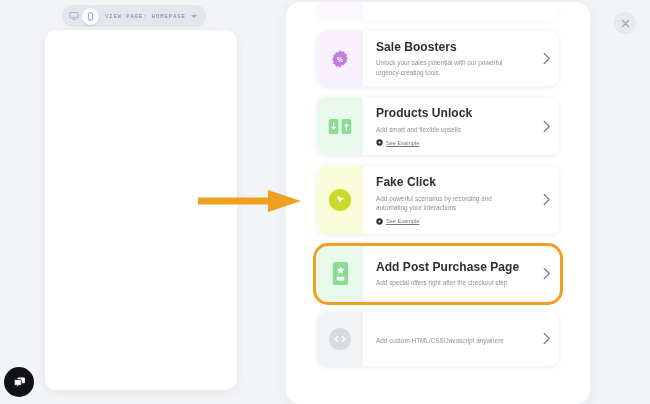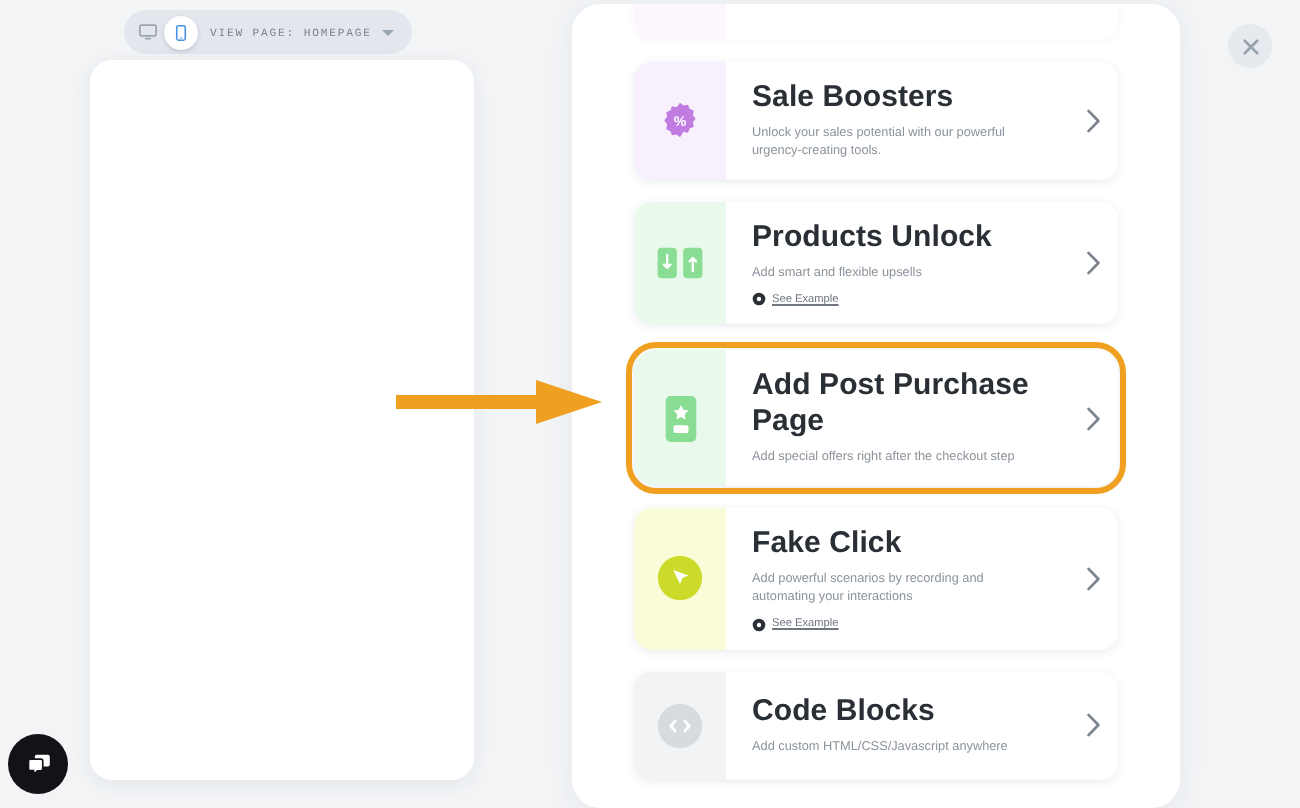--- a/index.html
+++ b/index.html
@@ -165,21 +165,21 @@
   .card-body {
     flex: 1;
     padding: 9px 10px 9px 13px;
     display: flex;
     flex-direction: column;
     justify-content: center;
     min-width: 0;
   }
 
   .card-title {
-    font-size: 15px;
+    font-size: 12px;
     font-weight: bold;
     color: #2a2f36;
     letter-spacing: .05px;
     line-height: 1.2;
   }
 
   .card-desc {
     font-size: 6.4px;
     color: #8b939c;
     line-height: 1.48;
@@ -302,39 +302,20 @@
           <span class="label">See Example</span>
         </div>
       </div>
       <div class="chevron-cell">
         <svg width="9" height="13" viewBox="0 0 10 14">
           <path d="M2.5 1.4L8 7l-5.5 5.6" fill="none" stroke="#7b838d" stroke-width="1.5" stroke-linecap="round" stroke-linejoin="round"></path>
         </svg>
       </div>
     </div>
 
-    <div class="feature-card highlighted">
-      <div class="icon-strip green">
-        <svg width="17" height="25" viewBox="0 0 20 29">
-          <rect x="1" y="1" width="18" height="27" rx="3" fill="#8ade94"></rect>
-          <path d="M10 6.2l1.35 2.85 3 .45-2.17 2.2.51 3.1L10 13.33l-2.69 1.47.51-3.1-2.17-2.2 3-.45z" fill="#ffffff"></path>
-          <rect x="5.6" y="18.2" width="8.8" height="4.6" rx="1.3" fill="#ffffff"></rect>
-        </svg>
-      </div>
-      <div class="card-body">
-        <div class="card-title">Add Post Purchase Page</div>
-        <div class="card-desc">Add special offers right after the checkout step</div>
-      </div>
-      <div class="chevron-cell">
-        <svg width="9" height="13" viewBox="0 0 10 14">
-          <path d="M2.5 1.4L8 7l-5.5 5.6" fill="none" stroke="#7b838d" stroke-width="1.5" stroke-linecap="round" stroke-linejoin="round"></path>
-        </svg>
-      </div>
-    </div>
-
     <div class="feature-card">
       <div class="icon-strip yellow">
         <svg width="24" height="24" viewBox="0 0 26 26">
           <circle cx="13" cy="13" r="12" fill="#ccdb2a"></circle>
           <path d="M9.4 8.6l8.2 3.1-3.3 1.3-1.3 3.3z" fill="#ffffff"></path>
         </svg>
       </div>
       <div class="card-body">
         <div class="card-title">Fake Click</div>
         <div class="card-desc">Add powerful scenarios by recording and automating your interactions</div>
@@ -346,29 +327,47 @@
           <span class="label">See Example</span>
         </div>
       </div>
       <div class="chevron-cell">
         <svg width="9" height="13" viewBox="0 0 10 14">
           <path d="M2.5 1.4L8 7l-5.5 5.6" fill="none" stroke="#7b838d" stroke-width="1.5" stroke-linecap="round" stroke-linejoin="round"></path>
         </svg>
       </div>
     </div>
 
+    <div class="feature-card highlighted">
+      <div class="icon-strip green">
+        <svg width="17" height="25" viewBox="0 0 20 29">
+          <rect x="1" y="1" width="18" height="27" rx="3" fill="#8ade94"></rect>
+          <path d="M10 6.2l1.35 2.85 3 .45-2.17 2.2.51 3.1L10 13.33l-2.69 1.47.51-3.1-2.17-2.2 3-.45z" fill="#ffffff"></path>
+          <rect x="5.6" y="18.2" width="8.8" height="4.6" rx="1.3" fill="#ffffff"></rect>
+        </svg>
+      </div>
+      <div class="card-body">
+        <div class="card-title">Add Post Purchase Page</div>
+        <div class="card-desc">Add special offers right after the checkout step</div>
+      </div>
+      <div class="chevron-cell">
+        <svg width="9" height="13" viewBox="0 0 10 14">
+          <path d="M2.5 1.4L8 7l-5.5 5.6" fill="none" stroke="#7b838d" stroke-width="1.5" stroke-linecap="round" stroke-linejoin="round"></path>
+        </svg>
+      </div>
+    </div>
+
     <div class="feature-card">
       <div class="icon-strip grey">
         <svg width="24" height="24" viewBox="0 0 26 26">
           <circle cx="13" cy="13" r="12" fill="#d6dbe0"></circle>
           <path d="M10.4 10.2L8 13l2.4 2.8M15.6 10.2L18 13l-2.4 2.8" fill="none" stroke="#ffffff" stroke-width="1.5" stroke-linecap="round" stroke-linejoin="round"></path>
         </svg>
       </div>
       <div class="card-body">
-        <div class="card-title">Code Blocks</div>
         <div class="card-desc">Add custom HTML/CSS/Javascript anywhere</div>
       </div>
       <div class="chevron-cell">
         <svg width="9" height="13" viewBox="0 0 10 14">
           <path d="M2.5 1.4L8 7l-5.5 5.6" fill="none" stroke="#7b838d" stroke-width="1.5" stroke-linecap="round" stroke-linejoin="round"></path>
         </svg>
       </div>
     </div>
 
   </div>

